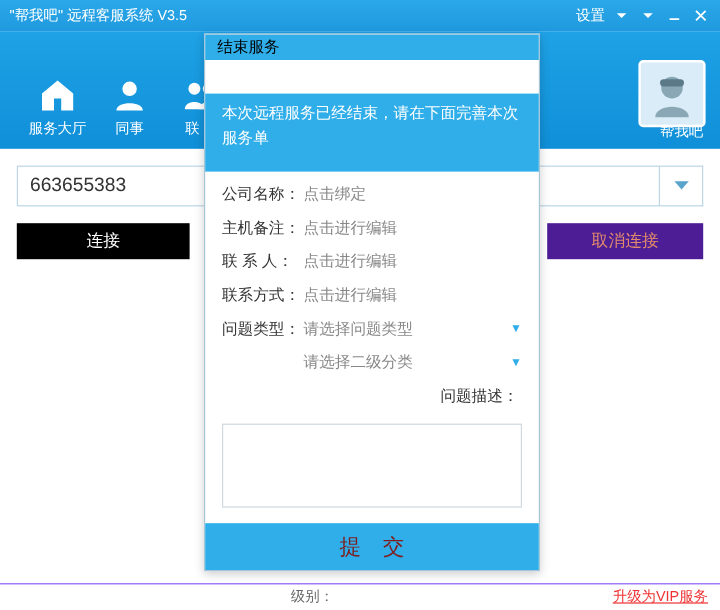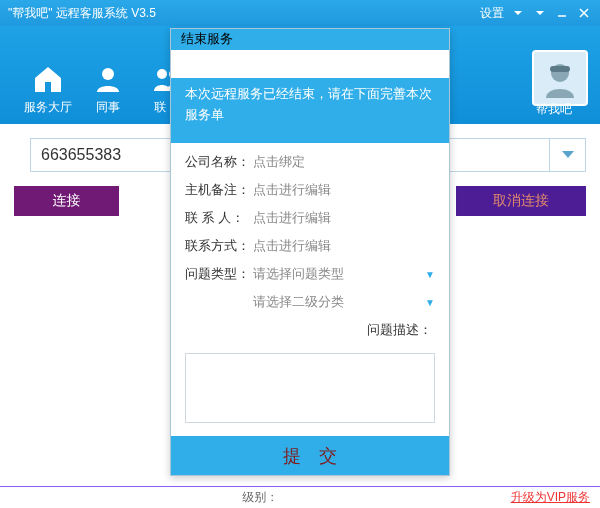--- a/index.html
+++ b/index.html
@@ -8,28 +8,28 @@
 .titlebar { height: 26px; background: linear-gradient(#2aa8e8,#1f99df); color: #fff; display: flex; align-items: center; padding: 0 8px; font-size: 12px; }
 .titlebar .spacer { flex: 1; }
 .titlebar .wbtn { width: 16px; height: 16px; margin-left: 6px; display: flex; align-items: center; justify-content: center; cursor: pointer; }
 .titlebar svg { stroke: #fff; fill: none; stroke-width: 1.5; }
 
 .header { height: 98px; background: linear-gradient(#1fa2e6,#0f8fd8); position: relative; color:#fff; }
 .nav { display: flex; align-items: flex-end; height: 100%; padding-left: 18px; }
 .nav-item { width: 60px; text-align: center; font-size: 12px; padding-bottom: 8px; }
 .nav-item .icon { height: 40px; display:flex; align-items:center; justify-content:center; }
 .avatar-box { position:absolute; right:12px; top:24px; width:56px; height:56px; border:2px solid #fff; border-radius:4px; background:#d9ecf7; display:flex; align-items:center; justify-content:center; }
-.brand { position:absolute; right:28px; bottom:6px; font-size:12px; color:#fff; }
+.brand { position:absolute; right:14px; bottom:6px; font-size:12px; color:#fff; }
 
 .body { padding: 14px 14px 0 14px; position:relative; }
-.id-row { display:flex;margin-left:16px; }
+.id-row { display:flex; }
 .id-input { flex:1; height:34px; border:1px solid #bcd6e6; padding:0 10px; font-size:16px; color:#333; outline:none; }
 .id-drop { width:36px; height:34px; border:1px solid #bcd6e6; border-left:none; background:#fff; display:flex; align-items:center; justify-content:center; cursor:pointer; }
 .btn-row { margin-top:14px; display:flex; justify-content:space-between; }
-.btn-connect { width:105px; height:30px; background:#701a75; color:#fff; border:none; font-size:14px; cursor:pointer; }
+.btn-connect { width:144px; height:30px; background:#000000; color:#fff; border:none; font-size:14px; cursor:pointer; }
 .btn-cancel { width:130px; height:30px; background:#4c1d95; color:#e28a6b; border:none; font-size:14px; cursor:pointer; }
 
 .footer { position:absolute; bottom:0; left:0; right:0; height:22px; border-top:1px solid #8b5cf6; display:flex; align-items:center; font-size:12px; padding:0 10px; color:#666; }
 .footer .spacer{flex:1;}
 .footer .vip { color:#e33; text-decoration:underline; cursor:pointer; }
 
 .dialog { position:absolute; left:170px; top:28px; width:280px; height:448px; background:#fff; border:1px solid #a8c6d8; box-shadow:0 2px 8px rgba(0,0,0,0.2); display:flex; flex-direction:column; }
 .dlg-title { height:28px; background:#30aee9; color:#000000; font-size:13px; display:flex; align-items:center; padding:0 10px; }
 .dlg-msg { background:#30aee9; color:#fff; font-size:13px; padding:6px 14px 18px 14px; line-height:1.6;margin-top:28px; }
 .dlg-body { flex:1; padding:10px 14px; font-size:13px; color:#555; }

